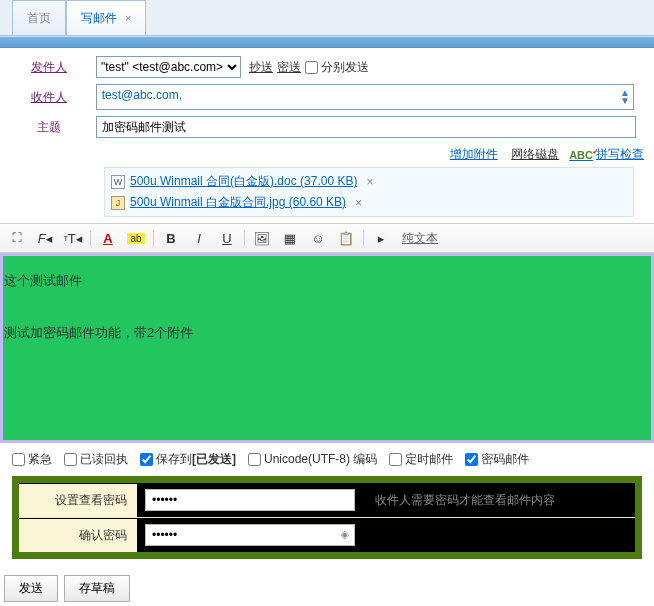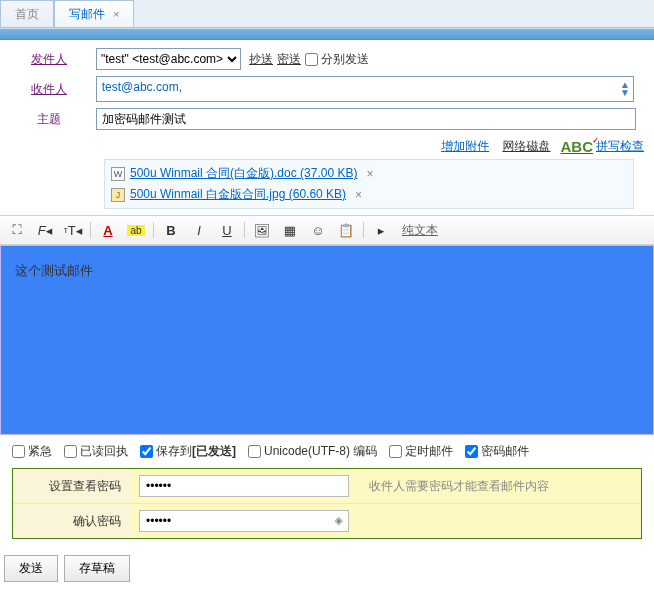--- a/index.html
+++ b/index.html
@@ -1,17 +1,17 @@
 <!DOCTYPE html>
 <html><head>
 <meta charset="utf-8">
 <style>
 * { box-sizing: border-box; margin: 0; padding: 0; }
 body { font-family: "Microsoft YaHei", Arial, sans-serif; font-size: 12px; color: #333; background: #fff; width: 654px; }
-.tabs { display: flex; background: #e8f0f7; border-bottom: 1px solid #a8c4de; height: 28px; }
+.tabs { display: flex; background: #e8f0f7; border-bottom: 1px solid #a8c4de; height: 36px; padding-left: 12px; }
 .tab { padding: 5px 14px; border: 1px solid #a8c4de; border-bottom: none; background: #f5f9fc; background: linear-gradient(#fff,#f0f5fa); margin-right: 0; display: flex; align-items: center; gap: 8px; color: #0066cc; cursor: pointer; }
 .tab.inactive { background: linear-gradient(#f4f7fb,#e7eef7); color: #888; }
 .tab .close { color: #888; font-size: 11px; }
 .bar { height: 12px; background: linear-gradient(#7bb4e0,#5a9fd4); border-top: 1px solid #c9dff2; border-bottom: 1px solid #5a8fbc; }
 .form-area { padding: 8px 10px 0 10px; background: #fff; }
 .row { display: flex; align-items: center; margin-bottom: 6px; }
 .lbl { width: 86px; text-align: center; padding-right: 8px; color: #701a75; text-decoration: underline; }
 .lbl.noline { text-decoration: none; }
 select { font-size: 12px; height: 22px; border: 1px solid #7f9db9; background: #fff; }
 .links { margin-left: 8px; display: flex; gap: 4px; align-items: center; }
@@ -19,39 +19,39 @@
 .ck { display: flex; align-items: center; gap: 3px; }
 .ck input { margin: 0; }
 textarea.recip { width: 540px; height: 26px; border: 1px solid #7f9db9; font-size: 12px; padding: 3px 5px; resize: none; color: #0066cc; font-family: inherit; }
 .arrows { display: flex; flex-direction: column; position: relative; left: -14px; }
 .arrows span { font-size: 10px; line-height: 8px; color: #3a7cc8; cursor: pointer; }
 input.subj { width: 540px; height: 22px; border: 1px solid #7f9db9; padding: 2px 5px; font-size: 12px; }
 .attach-line { display: flex; justify-content: flex-end; align-items: center; padding: 2px 0 4px 94px; }
 .attach-left a { color: #0066cc; text-decoration: underline; cursor: pointer; margin-right: 10px; }
 .attach-left .nd { color: #333; }
 .spellcheck { display: flex; align-items: center; gap: 3px; color: #0066cc; text-decoration: underline; cursor: pointer; }
-.abc { color: #4a8a2a; font-size: 15px; font-weight: bold; position: relative; }
+.abc { color: #4a8a2a; font-size: 11px; font-weight: bold; position: relative; }
 .abc::after { content: "✓"; color: #e00; font-size: 8px; position: absolute; top: -2px; right: -6px; }
 .attach-list { border: 1px solid #d4e3f0; background: #f5faff; margin: 0 10px 6px 94px; padding: 3px 6px; }
 .attach-item { display: flex; align-items: center; gap: 5px; padding: 2px 0; }
 .fileicon { width: 14px; height: 14px; display: inline-flex; align-items: center; justify-content: center; font-size: 9px; border: 1px solid #999; }
 .fileicon.doc { background: #fff; color: #2a5599; }
 .fileicon.jpg { background: #ffe9a8; color: #8a6d1a; }
 .attach-item a { color: #0066cc; text-decoration: underline; cursor: pointer; }
 .attach-item .rm { color: #888; cursor: pointer; padding: 0 4px; }
 .toolbar { display: flex; align-items: center; gap: 6px; padding: 4px 6px; border: 1px solid #d0d0d0; border-left: none; border-right: none; background: linear-gradient(#fdfdfd,#f1f1f1); }
 .tbtn { width: 22px; height: 20px; display: flex; align-items: center; justify-content: center; cursor: pointer; font-size: 13px; }
 .sep { width: 1px; height: 16px; background: #ccc; }
 .fontcolor { color: #c00; font-weight: bold; text-decoration: underline; }
 .hilite { background: #ffeb3b; padding: 0 3px; font-size: 10px; }
 .plain { color: #666; text-decoration: underline; cursor: pointer; margin-left: 4px; }
-.editor { border: 1px solid #c4b5fd; margin: 0 0 0 0; padding: 12px 14px; min-height: 190px; background: #3b82f6; font-size: 13px; line-height: 2; }
+.editor { border: 3px solid #c4b5fd; margin: 0 0 0 0; padding: 12px 1px; min-height: 190px; background: #22c55e; font-size: 13px; line-height: 2; }
 .options { display: flex; gap: 12px; padding: 8px 12px; flex-wrap: wrap; }
 .options .ck label b { font-weight: bold; }
-.pwd-box { border: 1px solid #4d7c0f; background: #fef9c3; margin: 0 12px 8px 12px; }
+.pwd-box { border: 7px solid #4d7c0f; background: #000000; margin: 0 12px 8px 12px; }
 .pwd-row { display: flex; align-items: center; border-bottom: 1px solid #f0e6b8; }
 .pwd-row:last-child { border-bottom: none; }
 .pwd-lbl { width: 118px; text-align: right; padding: 8px 10px; background: #fbf5d8; }
 .pwd-input-cell { padding: 6px 8px; position: relative; }
 .pwd-input-cell input { width: 210px; height: 22px; border: 1px solid #bbb; padding: 2px 6px; font-size: 12px; }
 .pwd-hint { padding: 8px 12px; color: #888; flex: 1; }
 .eye { position: absolute; right: 14px; top: 10px; color: #888; font-size: 11px; cursor: pointer; }
 .actions { padding: 8px 12px 8px 4px; display: flex; gap: 6px; }
 .actions button { padding: 4px 14px; border: 1px solid #adadad; background: linear-gradient(#fdfdfd,#e9e9e9); cursor: pointer; font-size: 12px; }
 </style>
@@ -147,20 +147,21 @@
   <div class="tbtn">☺</div>
   <div class="tbtn">📋</div>
   <div class="sep"></div>
   <div class="tbtn">▸</div>
   <a class="plain">纯文本</a>
 </div>
 
 <div class="editor">
   <div>这个测试邮件</div>
   <br>
+  <div>测试加密码邮件功能，带2个附件</div>
 </div>
 
 <div class="options">
   <span class="ck">
       <input type="checkbox" style="">
       <label>紧急</label>
     </span>
   <span class="ck">
       <input type="checkbox" style="">
       <label>已读回执</label>

